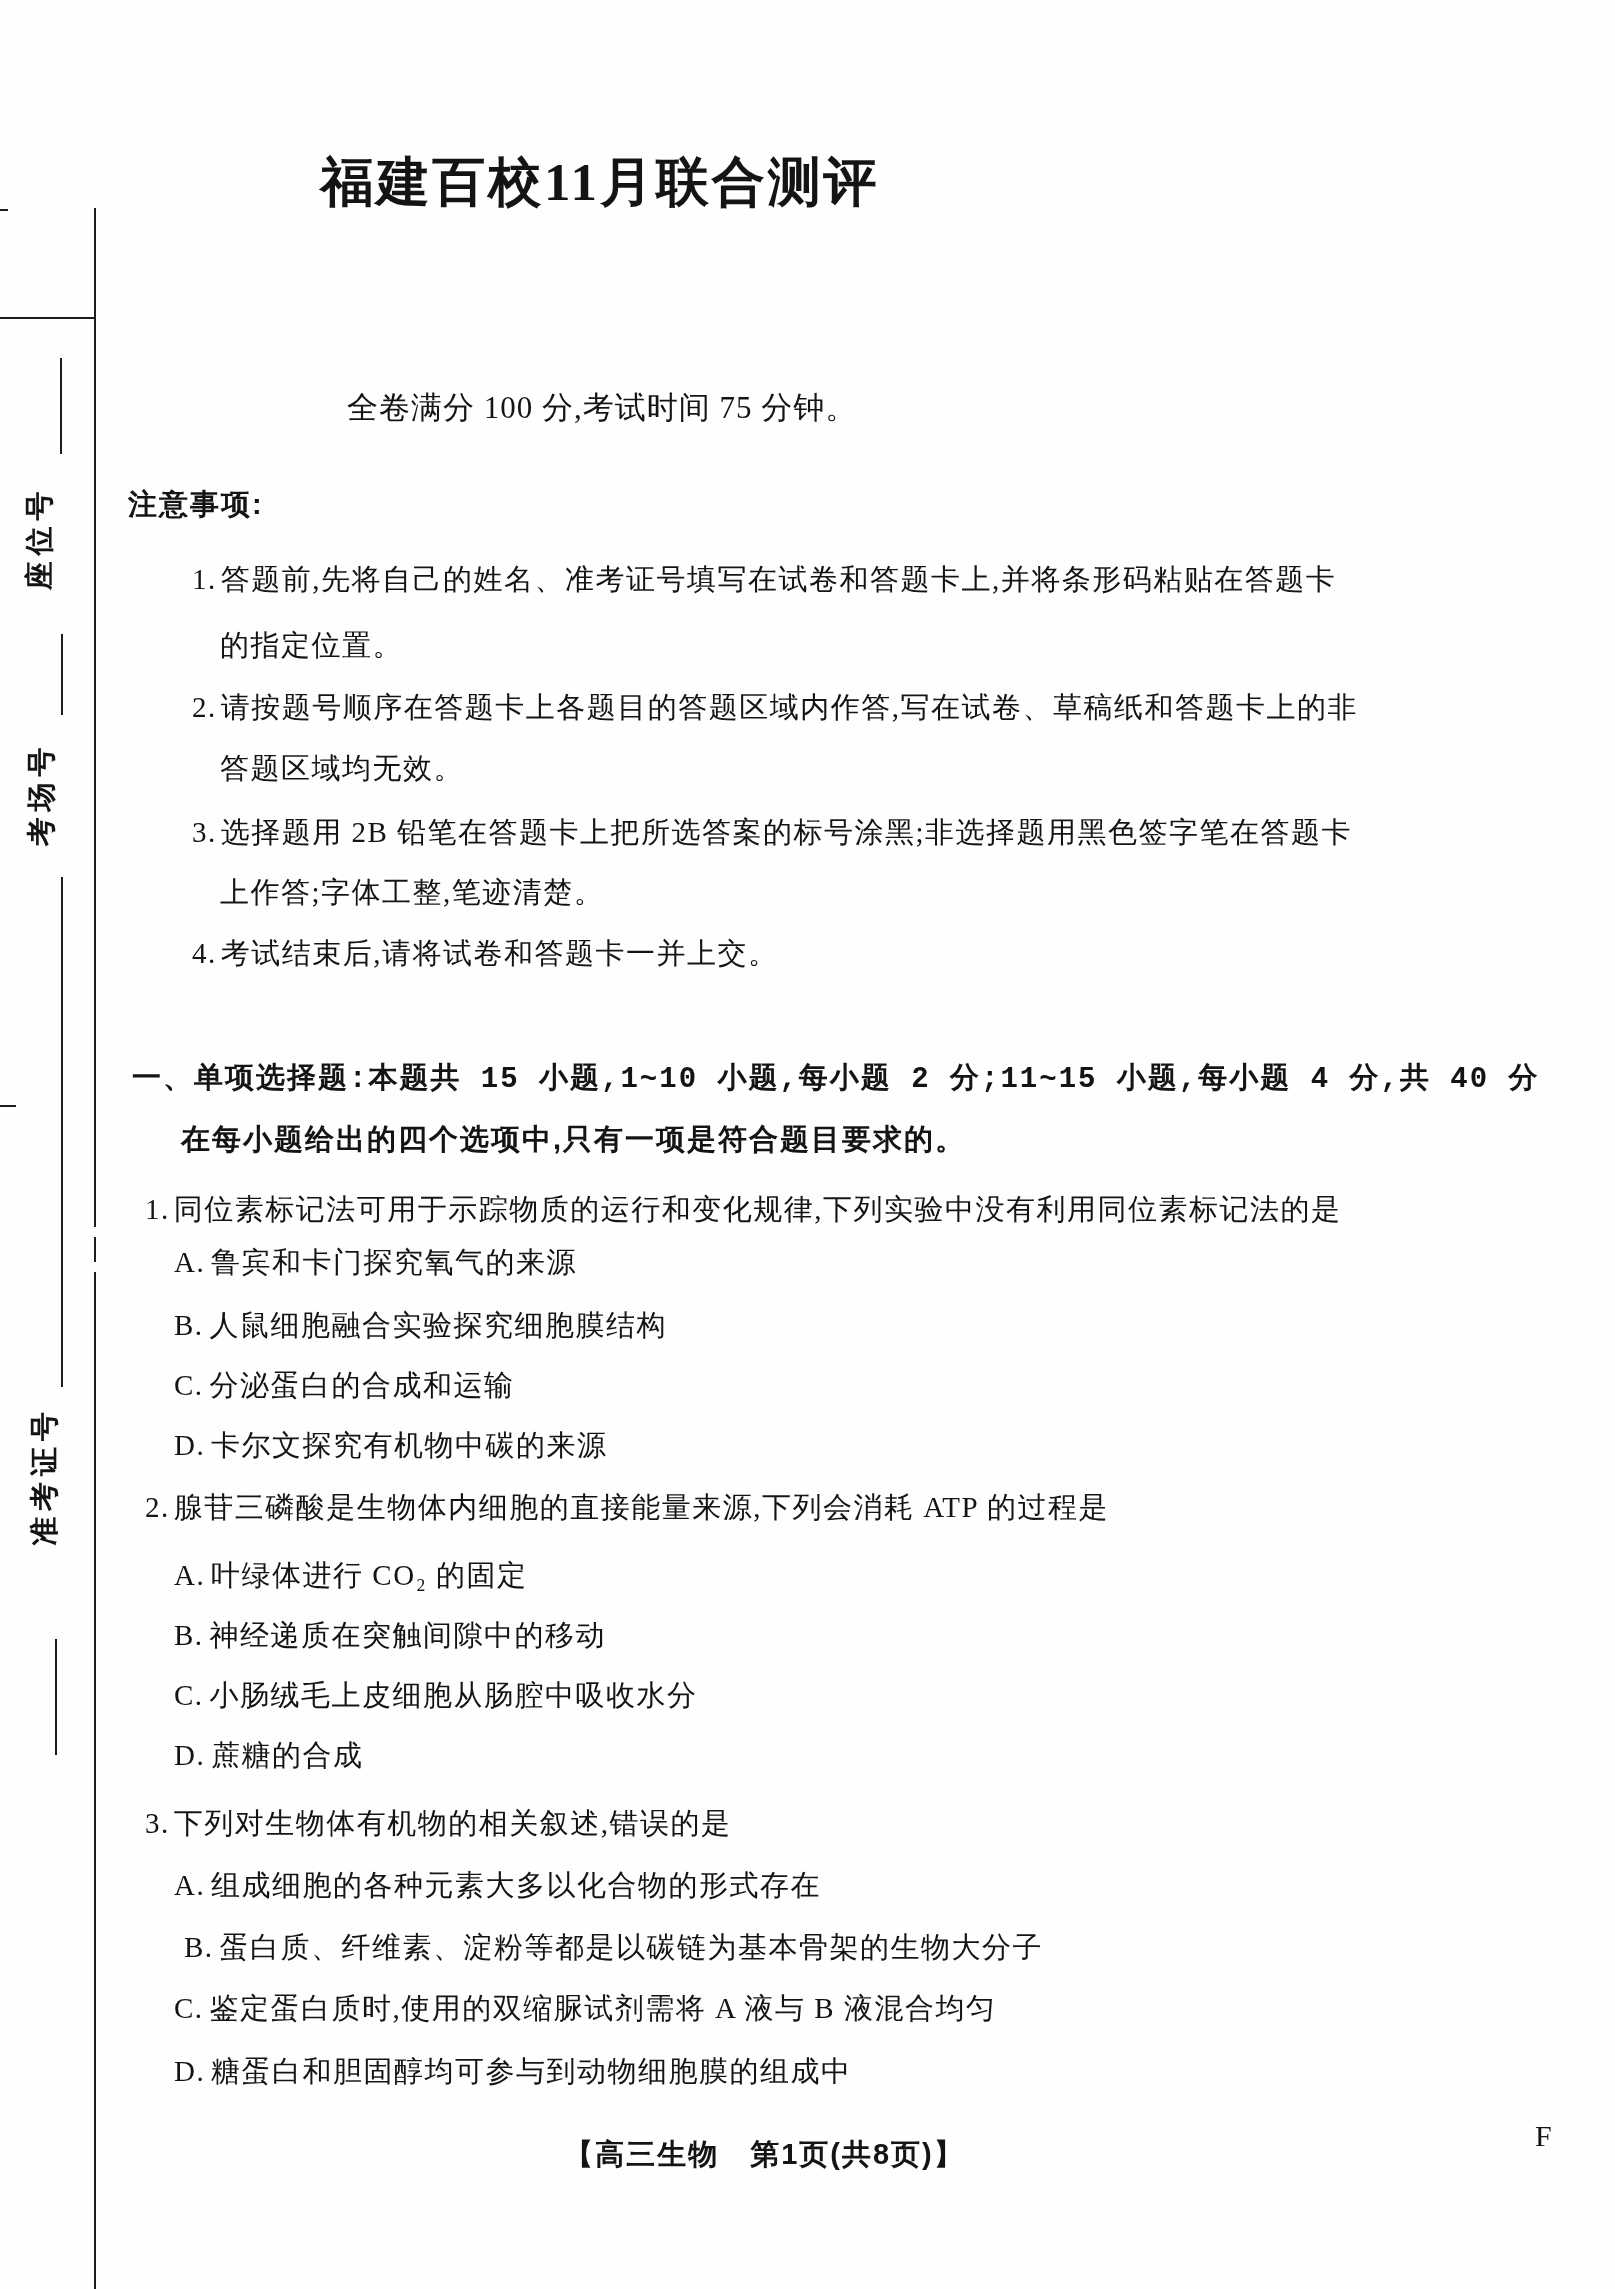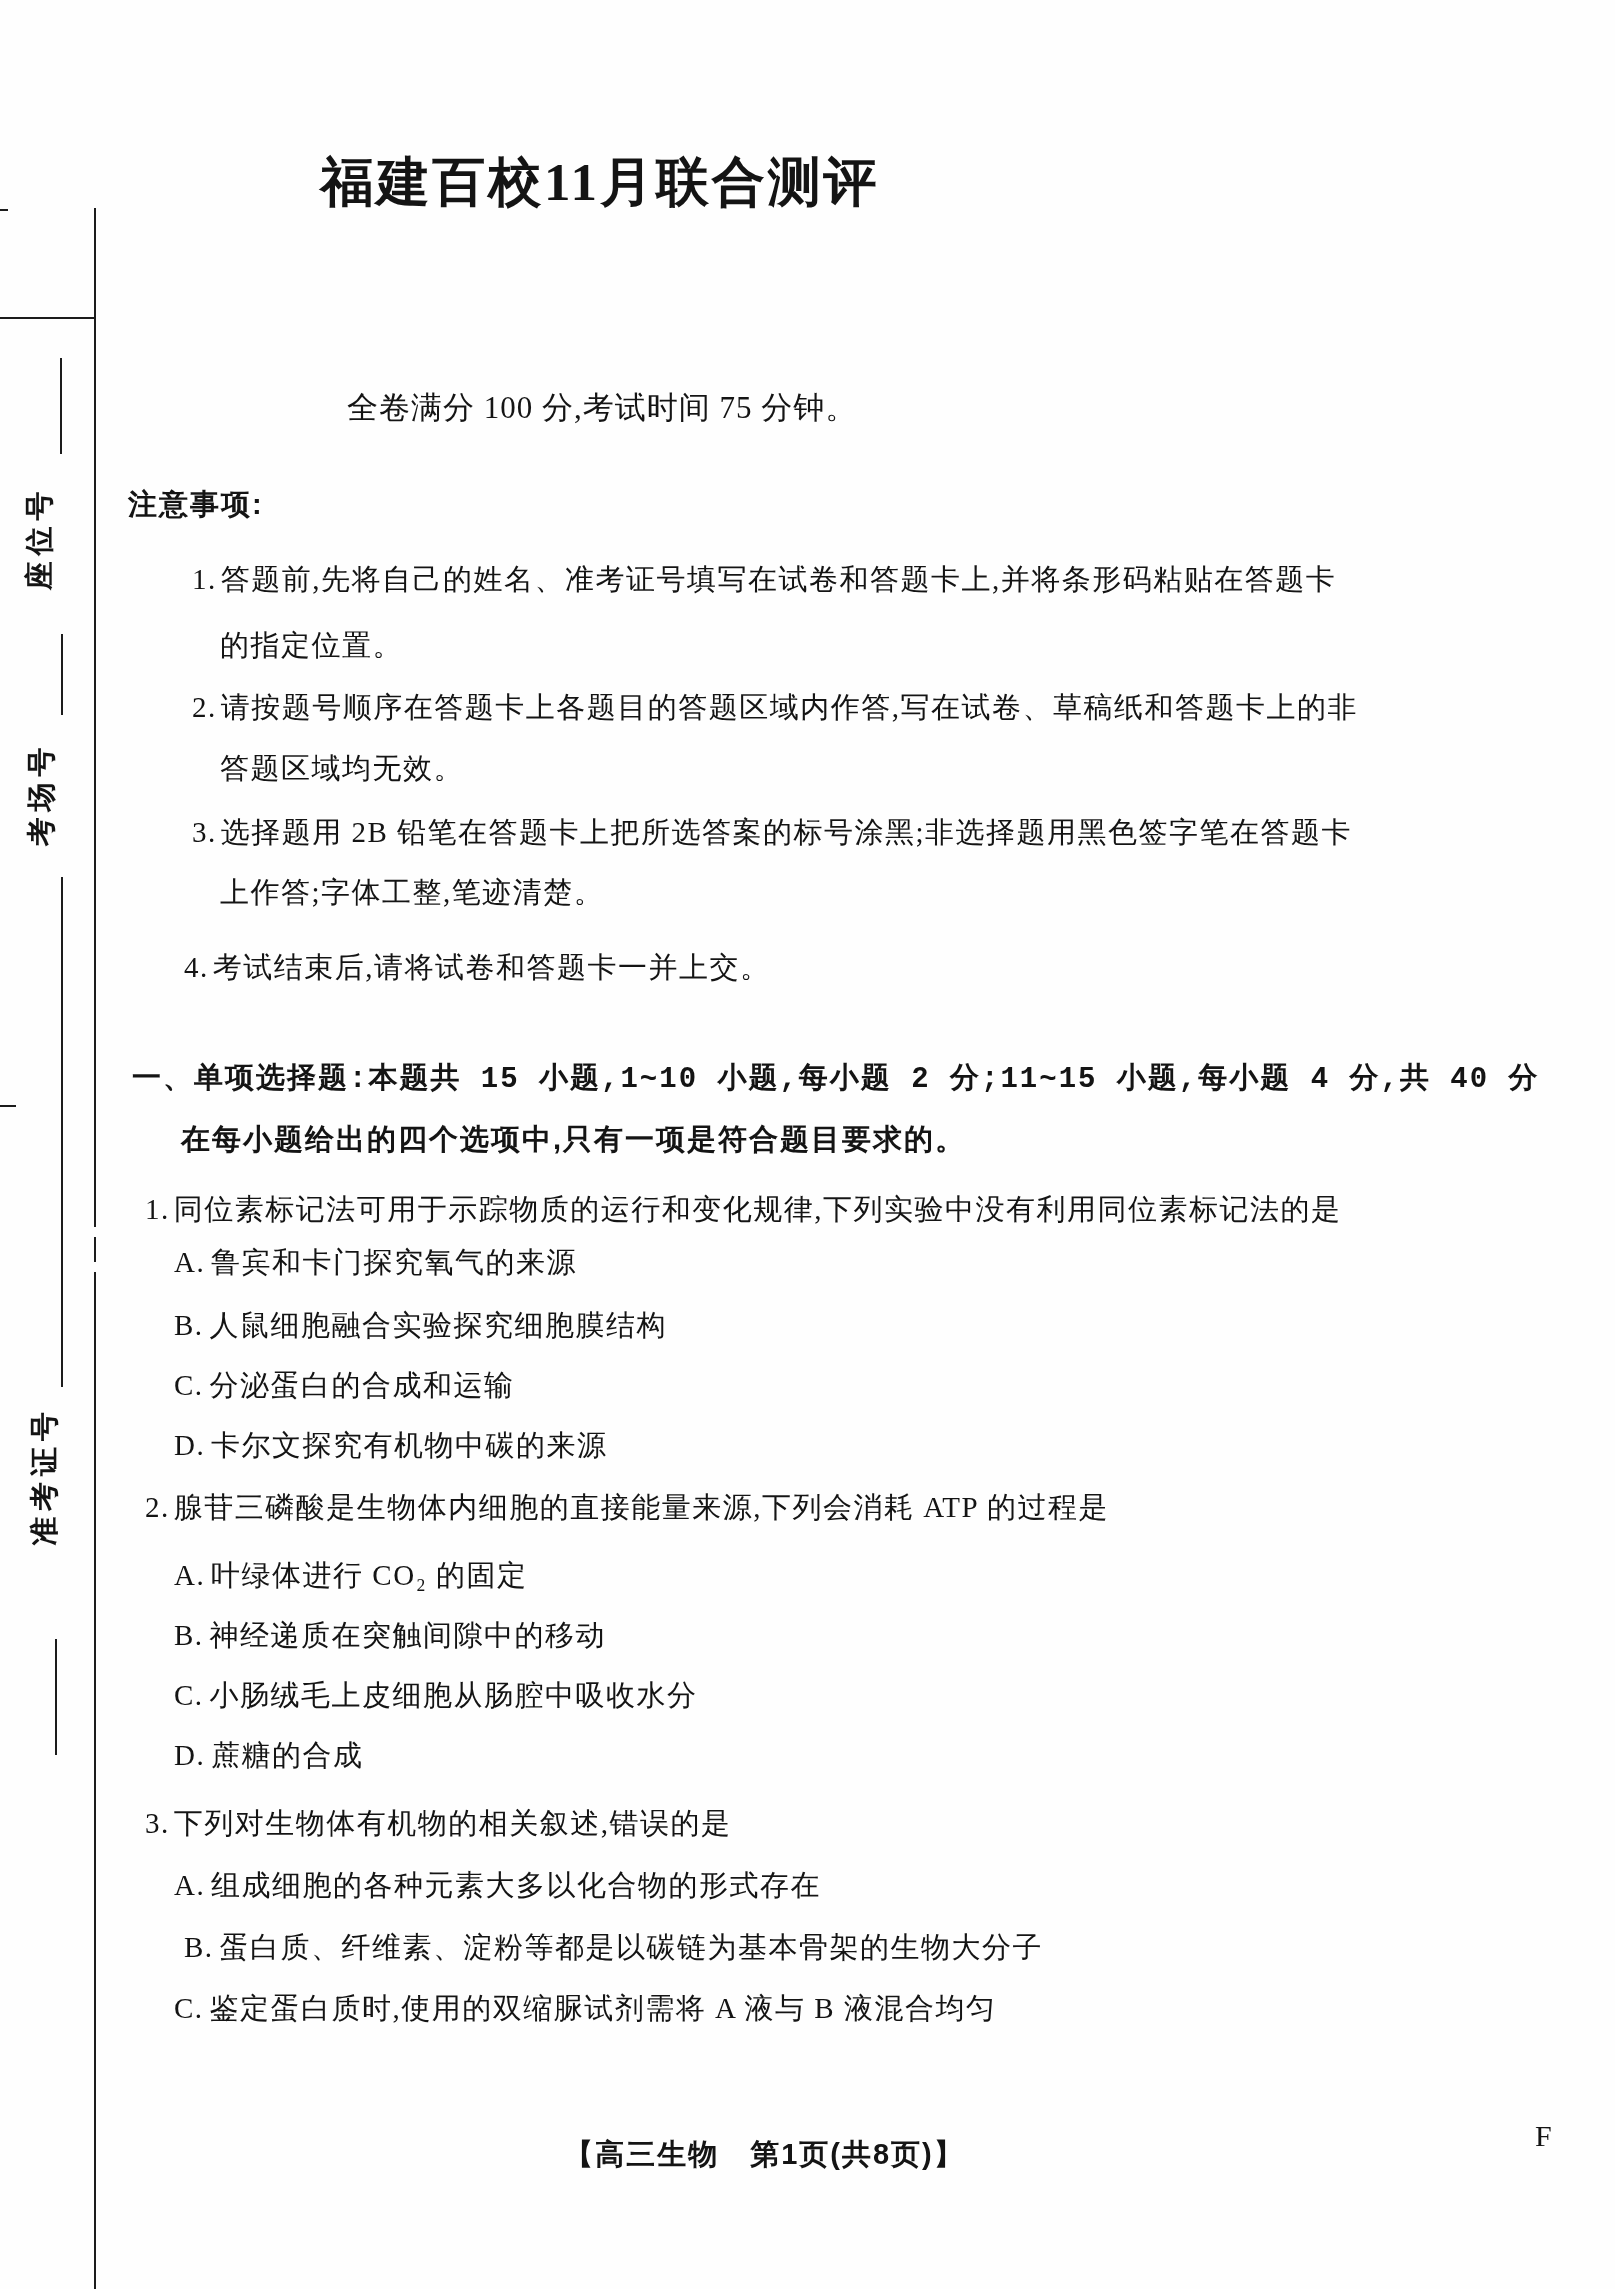--- a/index.html
+++ b/index.html
@@ -78,21 +78,21 @@
   <div class="abs body-line" style="left:192px; top:690px;">
     <span class="num">2.</span><span>请按题号顺序在答题卡上各题目的答题区域内作答,写在试卷、草稿纸和答题卡上的非</span>
   </div>
   <div class="abs body-line" style="left:220px; top:751px;">答题区域均无效。</div>
 
   <div class="abs body-line" style="left:192px; top:815px;">
     <span class="num">3.</span><span>选择题用 2B 铅笔在答题卡上把所选答案的标号涂黑;非选择题用黑色签字笔在答题卡</span>
   </div>
   <div class="abs body-line" style="left:220px; top:875px;">上作答;字体工整,笔迹清楚。</div>
 
-  <div class="abs body-line" style="left:184px; top:936px;margin-top:14px;">
+  <div class="abs body-line" style="left:192px; top:936px;">
     <span class="num">4.</span><span>考试结束后,请将试卷和答题卡一并上交。</span>
   </div>
 
   <div class="abs body-line hd" style="left:132px; top:1062px;font-family:Liberation Mono, monospace;">一、单项选择题:本题共 15 小题,1~10 小题,每小题 2 分;11~15 小题,每小题 4 分,共 40 分</div>
   <div class="abs body-line hd" style="left:181px; top:1122px;">在每小题给出的四个选项中,只有一项是符合题目要求的。</div>
 
   <div class="abs body-line" style="left:145px; top:1192px;">
     <span class="num">1.</span><span>同位素标记法可用于示踪物质的运行和变化规律,下列实验中没有利用同位素标记法的是</span>
   </div>
   <div class="abs body-line" style="left:174px; top:1245px;">
@@ -129,20 +129,23 @@
   </div>
   <div class="abs body-line" style="left:174px; top:1868px;">
     <span class="opt-label">A.</span><span>组成细胞的各种元素大多以化合物的形式存在</span>
   </div>
   <div class="abs body-line" style="left:174px; top:1930px;margin-left:10px;">
     <span class="opt-label">B.</span><span>蛋白质、纤维素、淀粉等都是以碳链为基本骨架的生物大分子</span>
   </div>
   <div class="abs body-line" style="left:174px; top:1991px;">
     <span class="opt-label">C.</span><span>鉴定蛋白质时,使用的双缩脲试剂需将 A 液与 B 液混合均匀</span>
   </div>
+  <div class="abs body-line" style="left:174px; top:2054px;">
+    <span class="opt-label">D.</span><span>糖蛋白和胆固醇均可参与到动物细胞膜的组成中</span>
+  </div>
 
   <div class="abs footer-wrap">
     <span class="page-footer">【高三生物　第1页(共8页)】</span>
   </div>
   <div class="abs version" style="left:1535px; top:2119px;">F</div>
 
 </div>
 
 
 </body></html>

